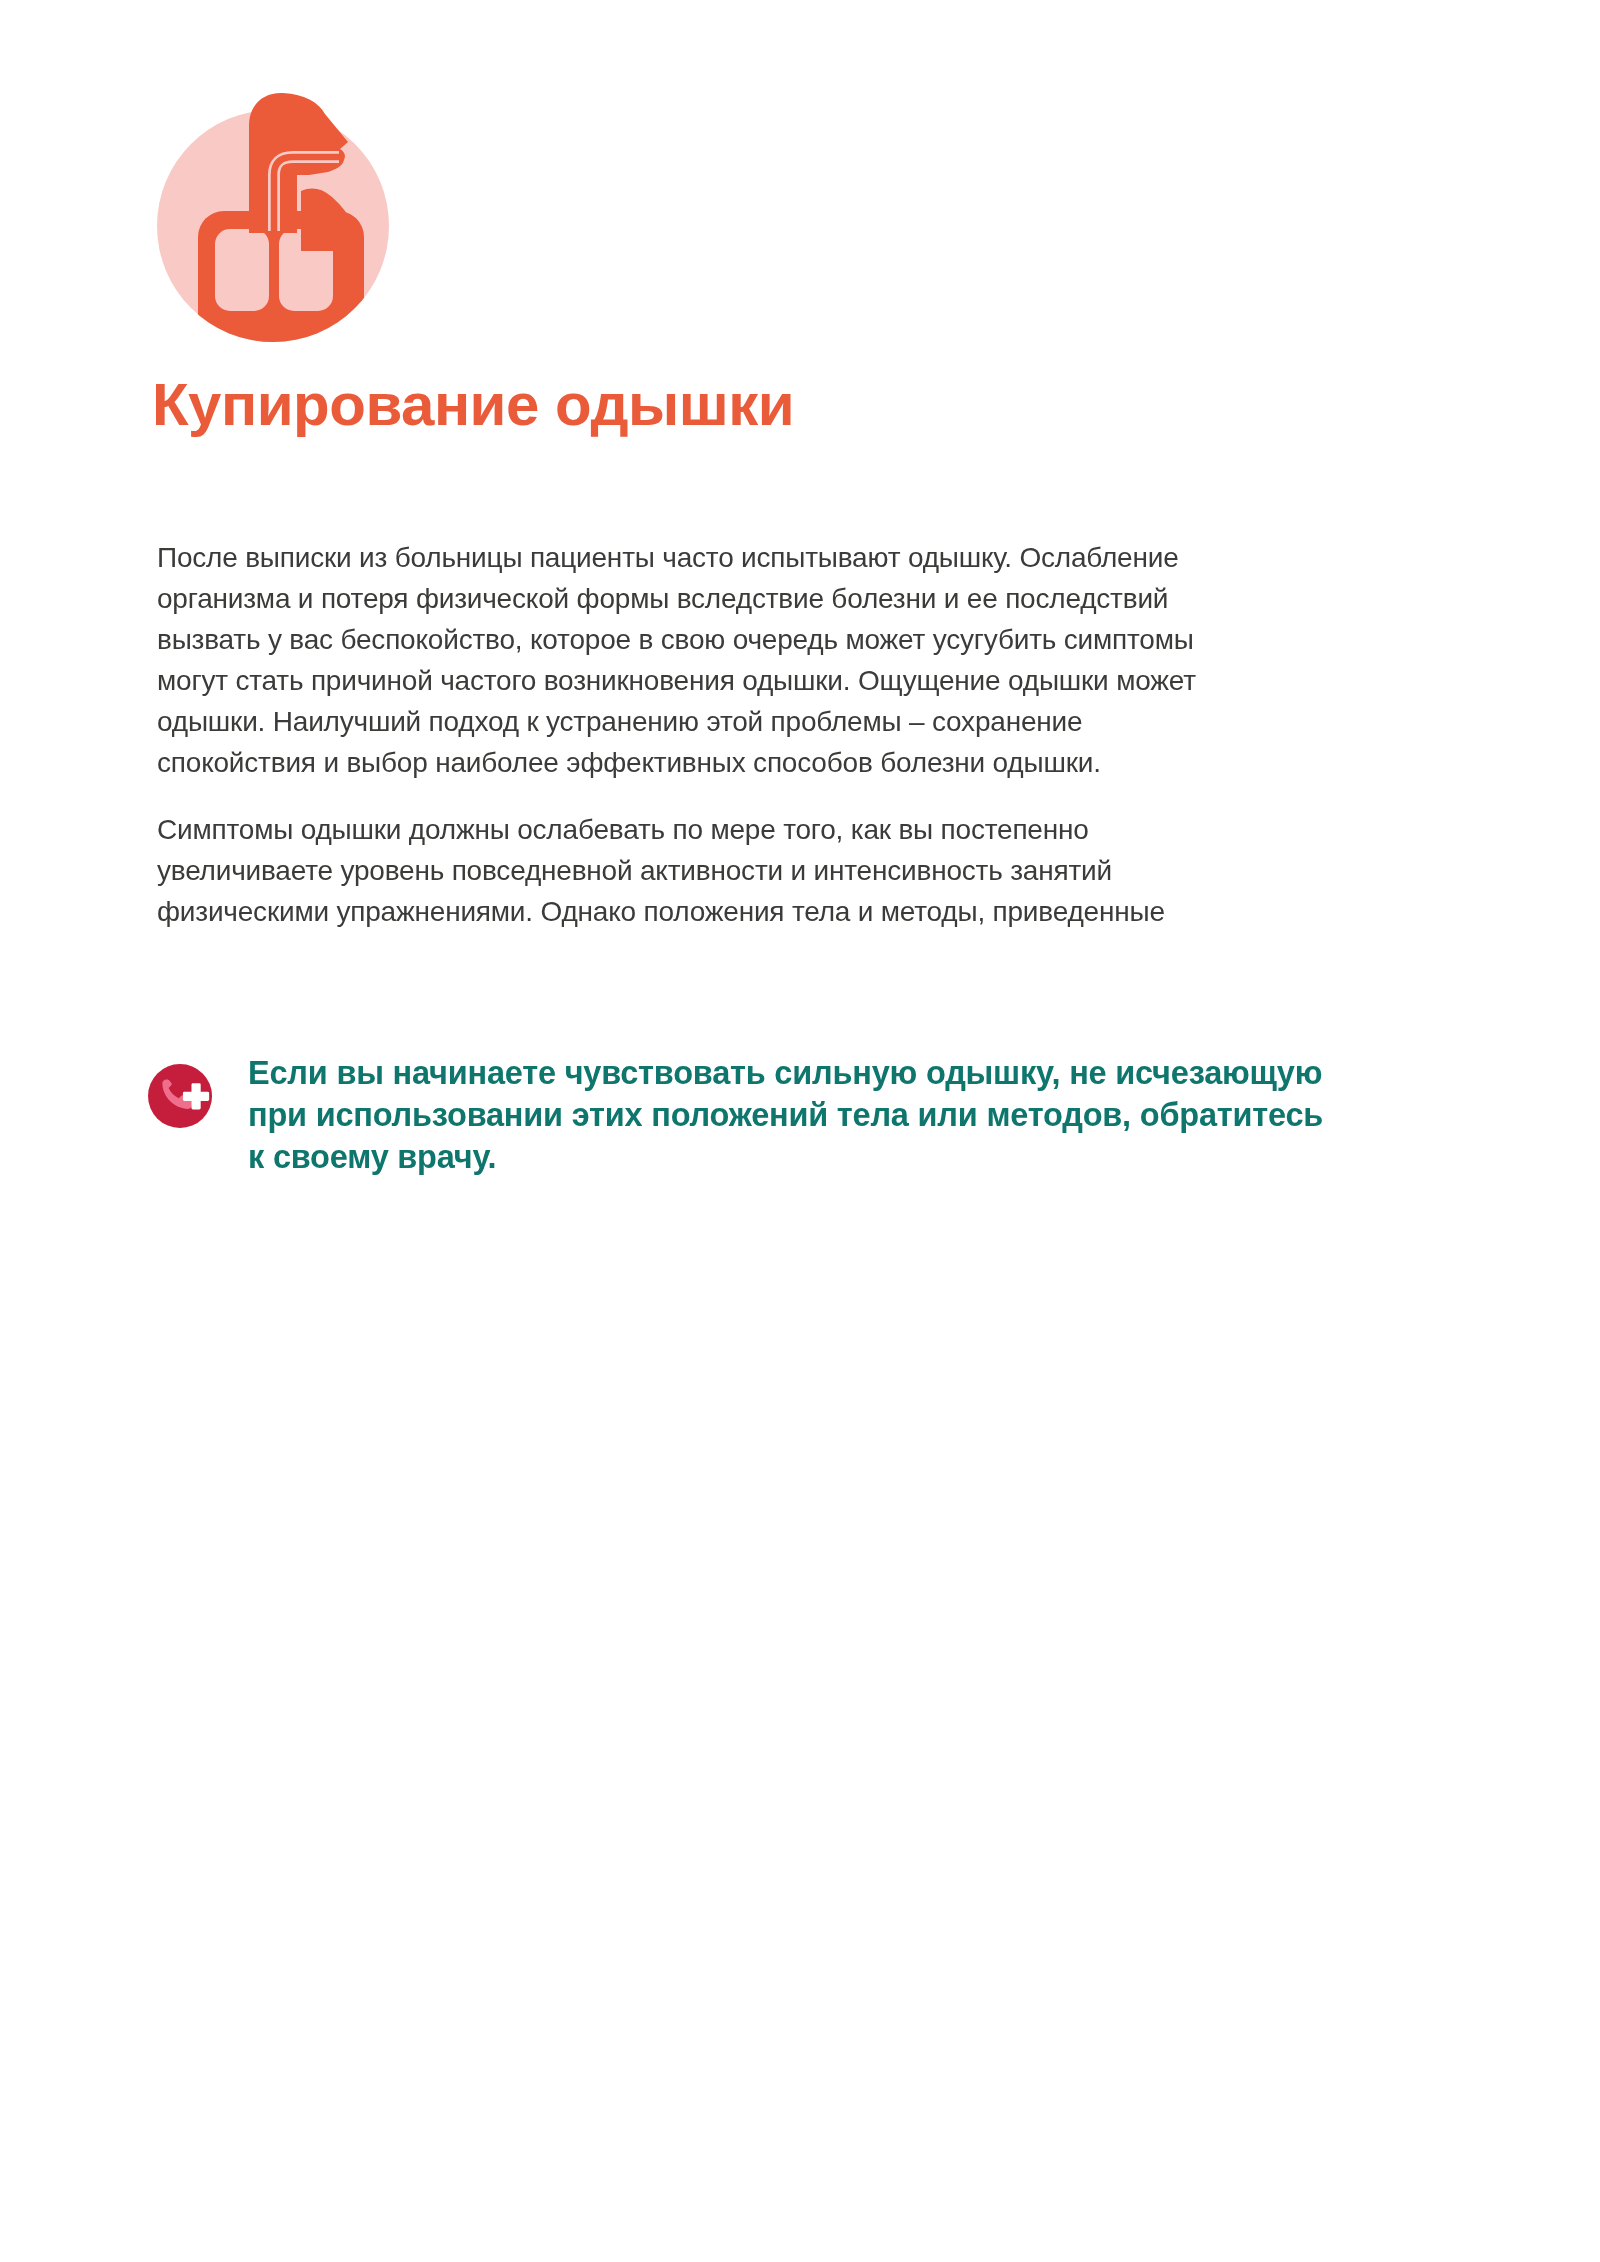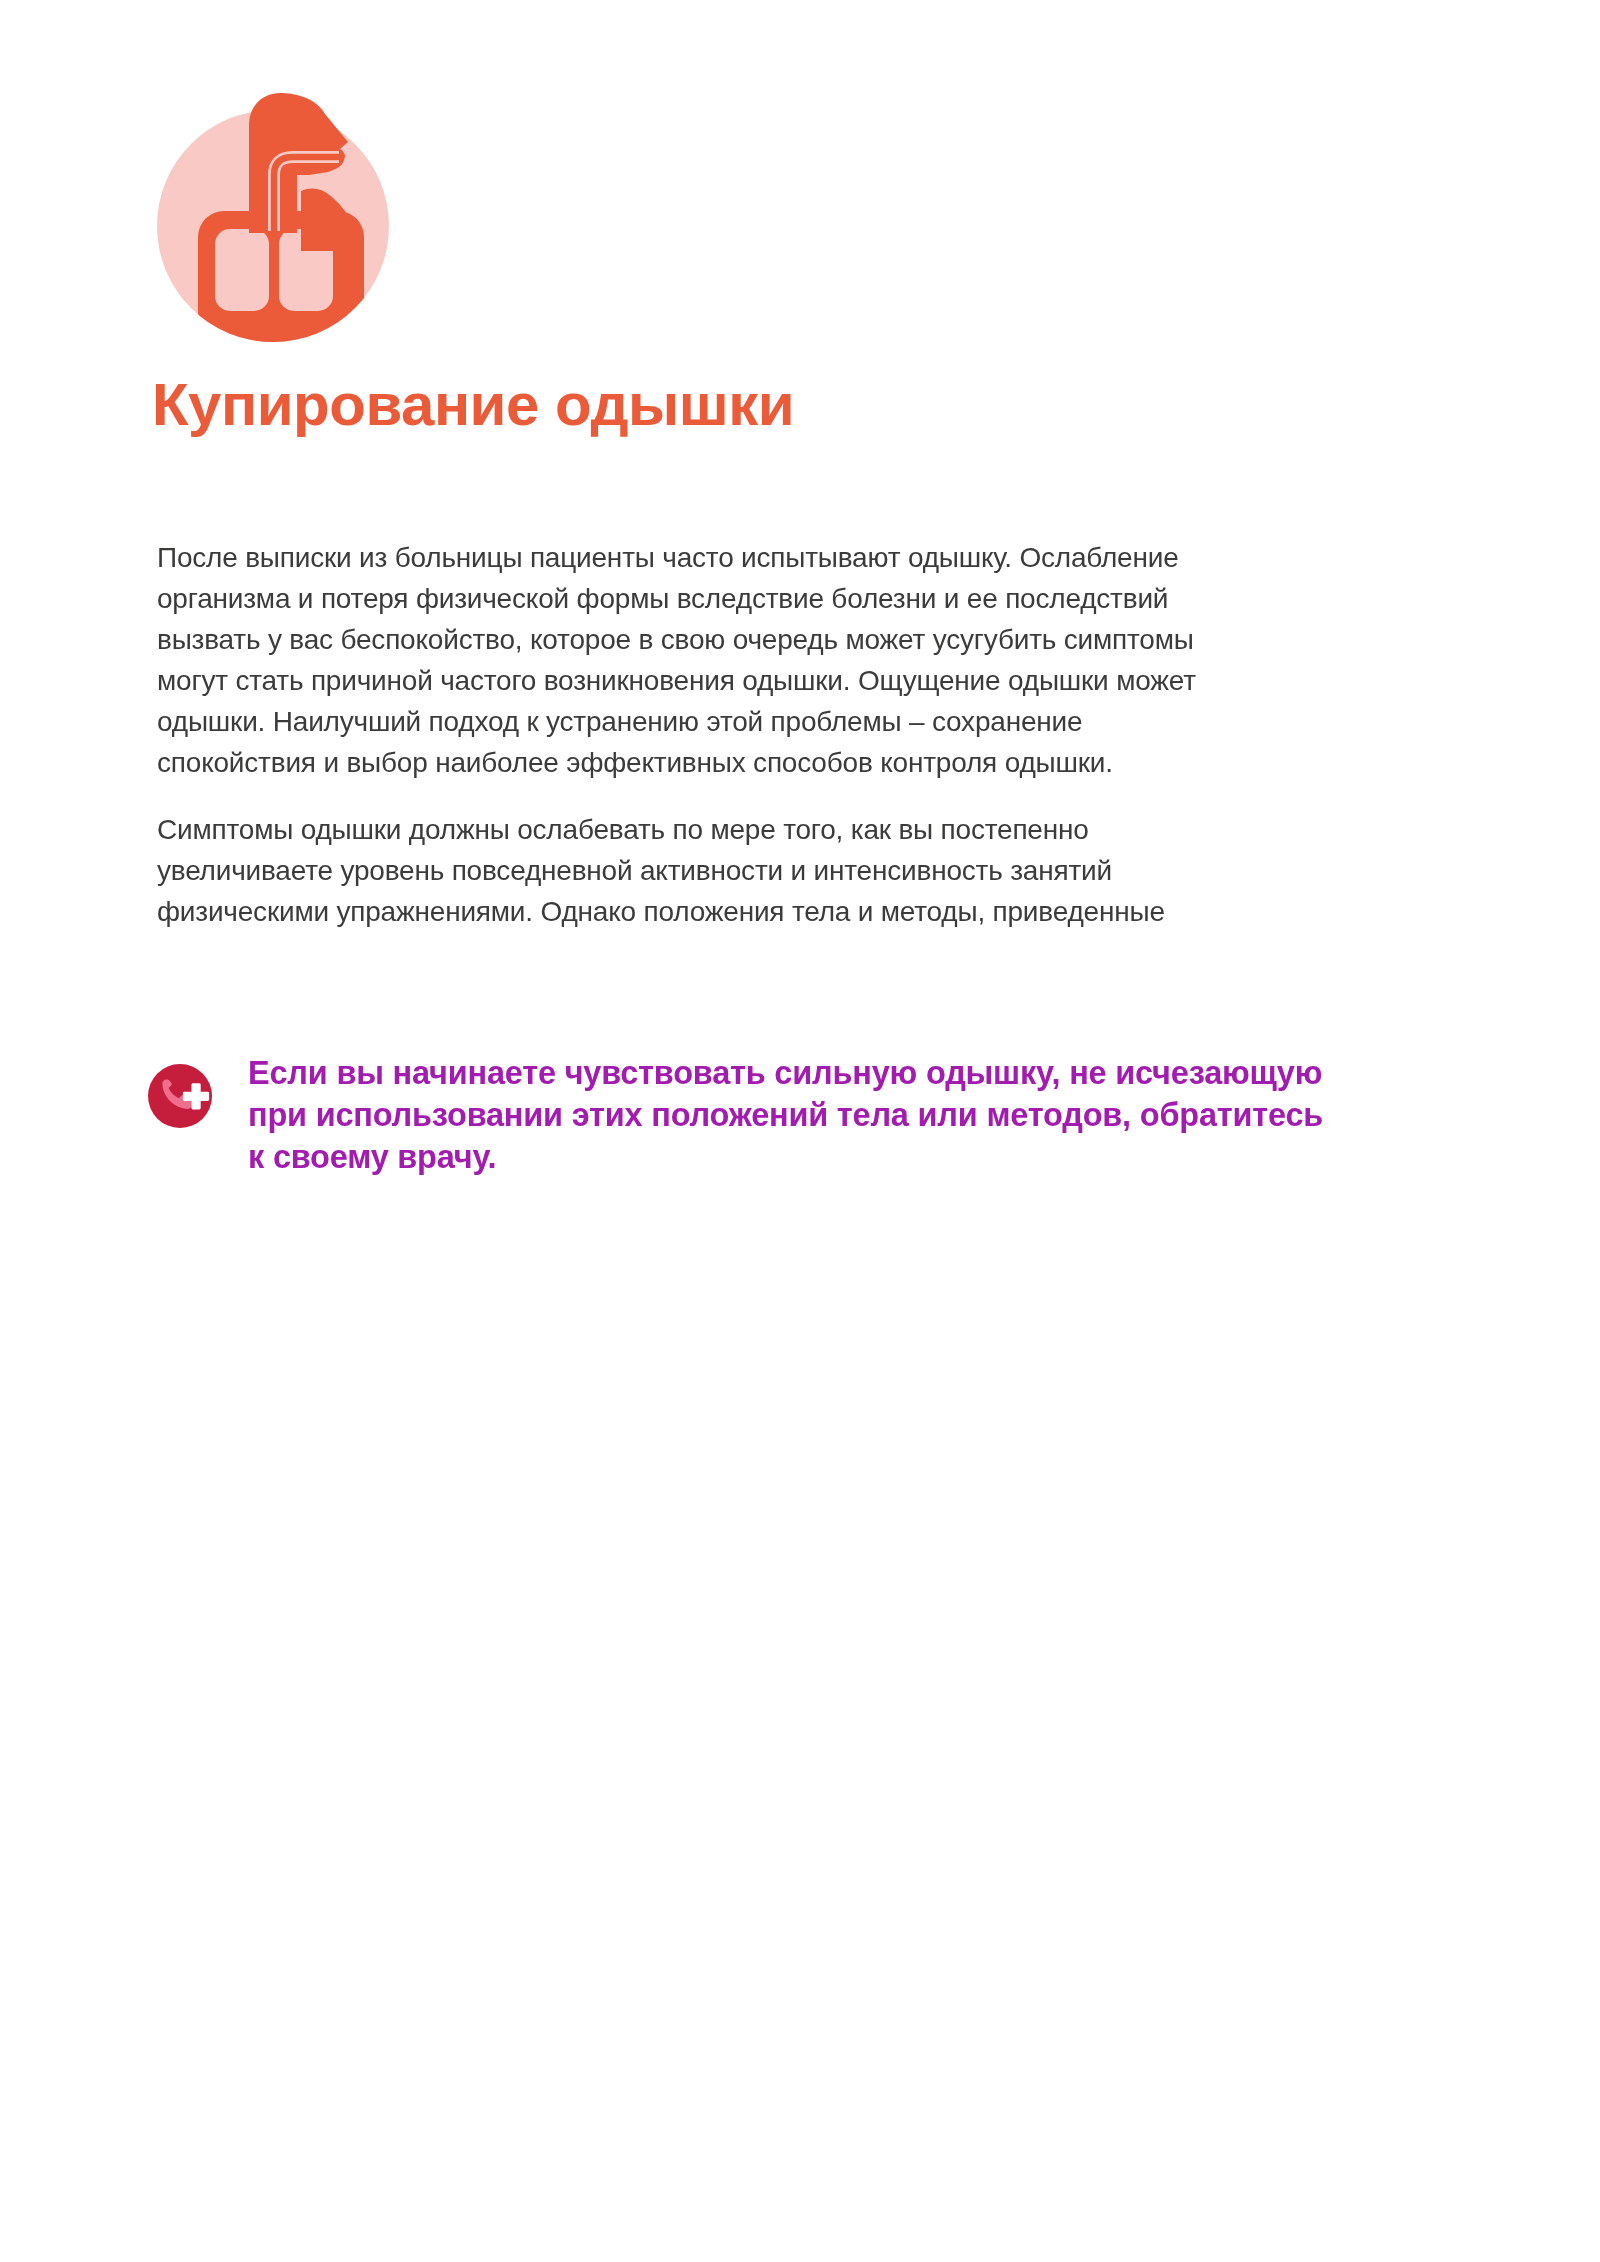--- a/index.html
+++ b/index.html
@@ -54,21 +54,21 @@
     position: absolute;
     left: 0px;
     top: 12px;
     width: 66px;
     height: 66px;
   }
   .warning-text {
     position: absolute;
     left: 100px;
     top: 0px;
-    color: #a21caf;
+    color: #0f766e;
     font-size: 32.5px;
     font-weight: 700;
     letter-spacing: -0.2px;
   }
   .warning-text .line {
     white-space: nowrap;
     line-height: 42px;
     height: 42px;
   }
   .page-number {
@@ -118,21 +118,21 @@
   </svg>
 
   <h1 class="page-title">Купирование одышки</h1>
 
   <div class="body-par par-1">
     <div class="line">После выписки из больницы пациенты часто испытывают одышку. Ослабление</div>
     <div class="line">организма и потеря физической формы вследствие болезни и ее последствий</div>
     <div class="line">вызвать у вас беспокойство, которое в свою очередь может усугубить симптомы</div>
     <div class="line">могут стать причиной частого возникновения одышки. Ощущение одышки может</div>
     <div class="line">одышки. Наилучший подход к устранению этой проблемы – сохранение</div>
-    <div class="line">спокойствия и выбор наиболее эффективных способов контроля одышки.</div>
+    <div class="line">спокойствия и выбор наиболее эффективных способов болезни одышки.</div>
   </div>
 
   <div class="body-par par-2">
     <div class="line">Симптомы одышки должны ослабевать по мере того, как вы постепенно</div>
     <div class="line">увеличиваете уровень повседневной активности и интенсивность занятий</div>
     <div class="line">физическими упражнениями. Однако положения тела и методы, приведенные</div>
   </div>
 
   <div class="warning-callout">
     <svg class="phone-icon" viewBox="0 0 68 68" xmlns="http://www.w3.org/2000/svg" aria-hidden="true">

